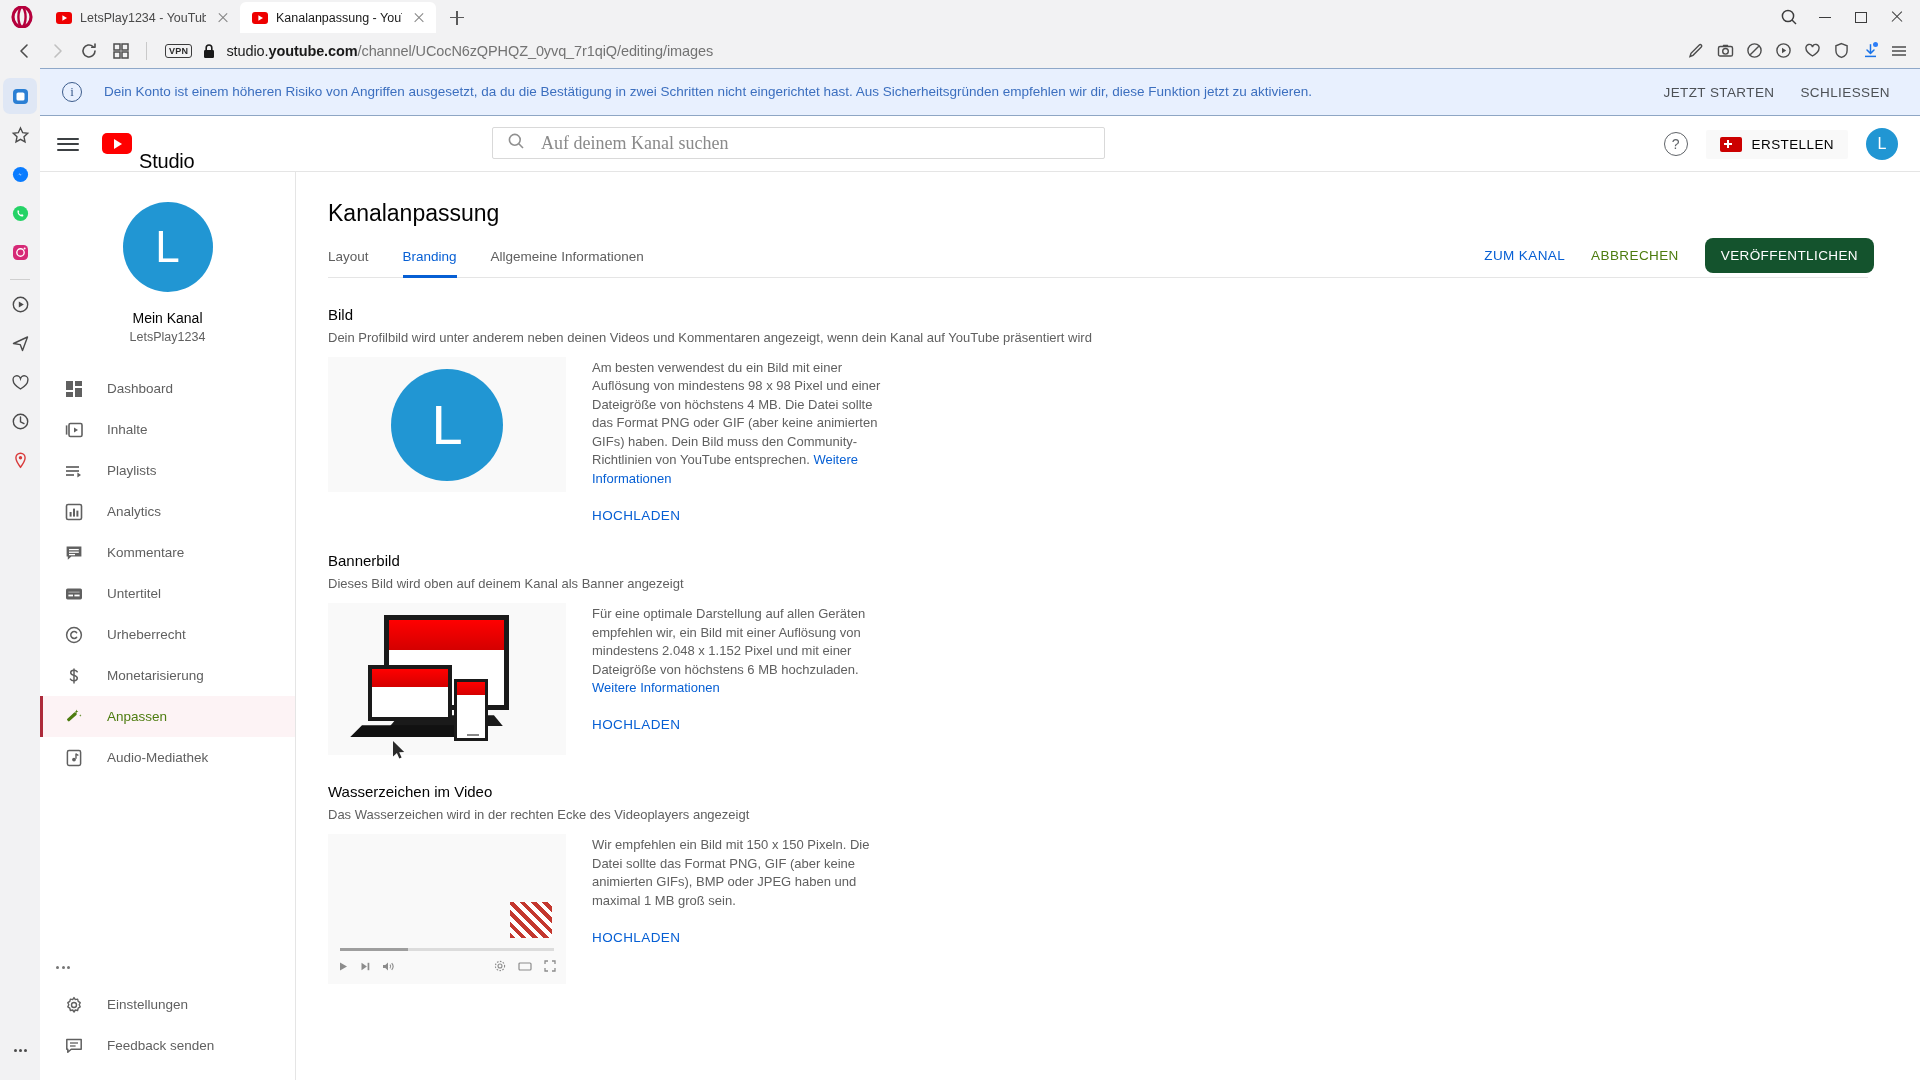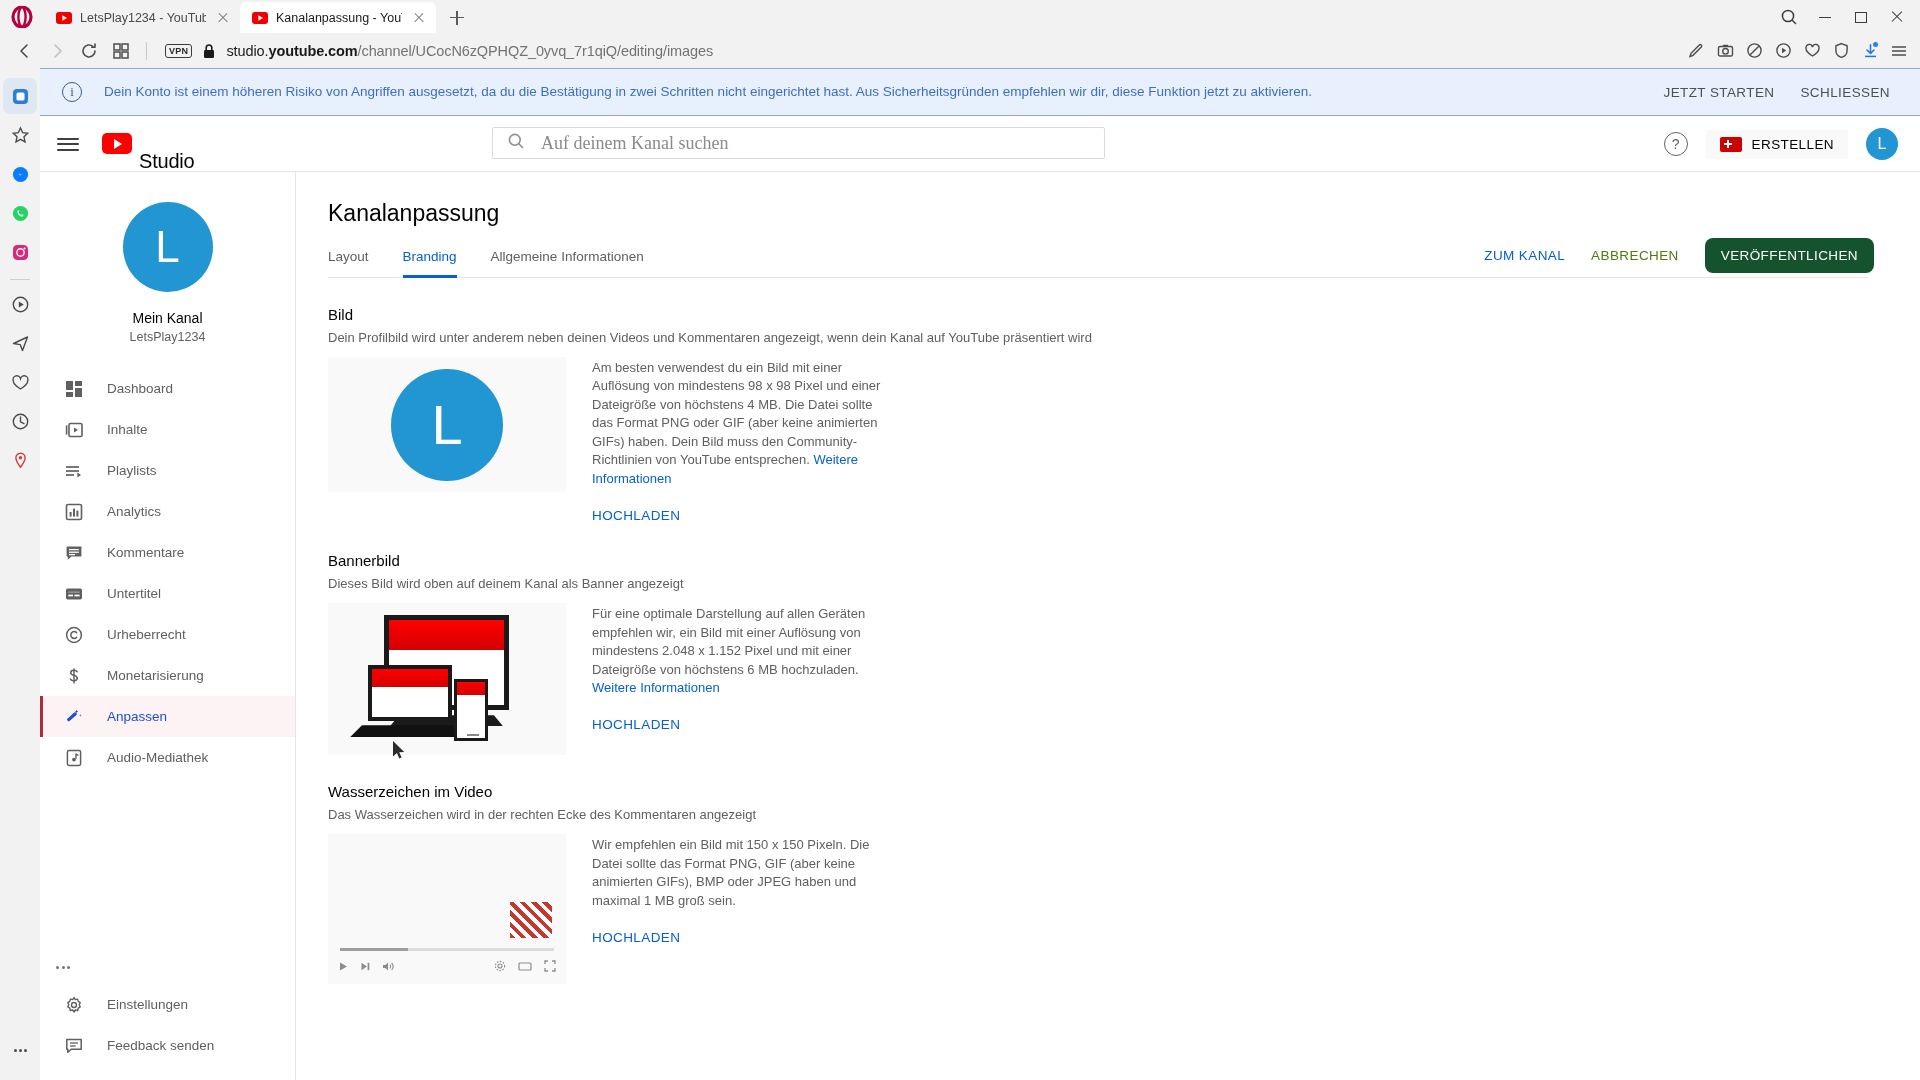--- a/index.html
+++ b/index.html
@@ -220,21 +220,21 @@
     margin: 0 auto; color: #fff; display: flex; align-items: center; justify-content: center;
     font-size: 44px; font-weight: 300;
   }
   .chan-name { text-align: center; font-size: 14px; color: #030303; margin-top: 18px; font-weight: 500; }
   .chan-sub  { text-align: center; font-size: 12.5px; color: #606060; margin-top: 4px; }
   .nav-list { margin-top: 24px; }
   .nav-item {
     height: 41px; display: flex; align-items: center; gap: 22px; padding-left: 23px;
     position: relative; color: #606060;
   }
-  .nav-item.active { background: #fdf3f5; color: #1d4ed8; }
+  .nav-item.active { background: #fdf3f5; color: #4d7c0f; }
   .nav-item.active::before {
     content: ""; position: absolute; left: 0; top: 0; width: 3px; height: 100%; background: #ad2b3b;
   }
   .nav-icon { width: 22px; height: 22px; display: flex; align-items: center; justify-content: center; flex: 0 0 22px; }
   .nav-label { font-size: 13.5px; }
   .nav-bottom { margin-top: auto; padding-bottom: 14px; }
   .nav-dots {
     width: 22px; height: 22px; display: flex; align-items: center; justify-content: center;
     gap: 2.5px; margin-left: 12px; margin-bottom: 6px;
   }
@@ -788,21 +788,21 @@
           <div class="sec-right">
             <p><span>Für eine optimale Darstellung auf allen Geräten empfehlen wir, ein Bild mit einer Auflösung von mindestens 2.048 x 1.152 Pixel und mit einer Dateigröße von höchstens 6 MB hochzuladen.</span>
                <span class="link-inline">Weitere Informationen</span></p>
             <div class="upload-link">HOCHLADEN</div>
           </div>
         </div>
       </div>
 
       <div class="section">
         <div class="sec-title">Wasserzeichen im Video</div>
-        <div class="sec-desc">Das Wasserzeichen wird in der rechten Ecke des Kommentaren angezeigt</div>
+        <div class="sec-desc">Das Wasserzeichen wird in der rechten Ecke des Videoplayers angezeigt</div>
         <div class="sec-body">
           <div class="preview wm">
             <div class="wm-stripes"></div>
             <div class="wm-ctrlbar">
               <div class="wm-progress">
                   <i></i>
                 </div>
               <div class="wm-icons">
                 <span><svg width="11" height="11" viewBox="0 0 11 11">
                       <path d="M2 1.4v8.2l7-4.1z" fill="currentColor"></path>

